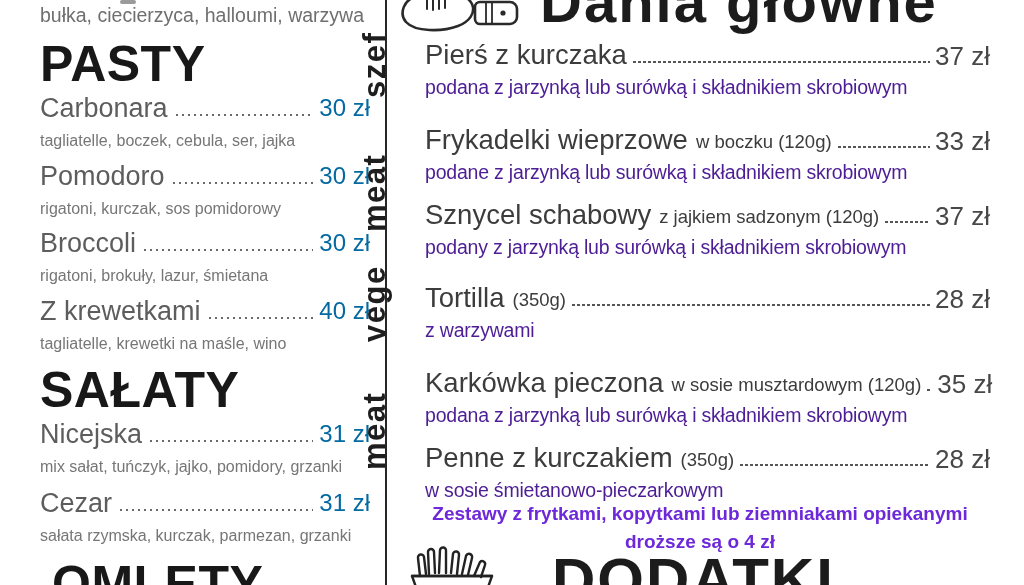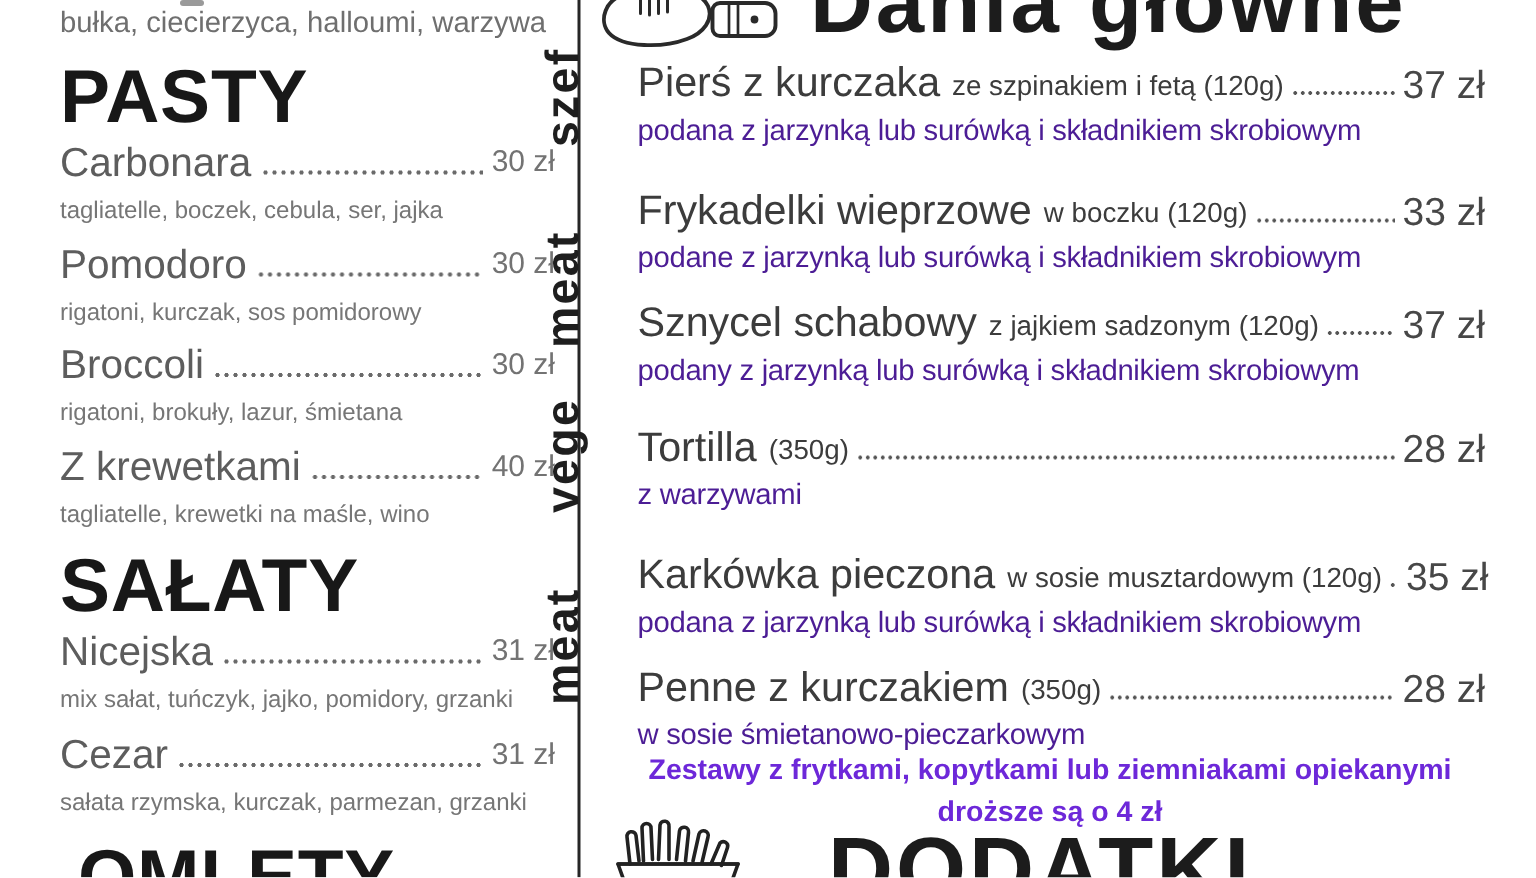--- a/index.html
+++ b/index.html
@@ -15,21 +15,21 @@
   .left-col{position:absolute; left:40px; top:0; width:330px; height:585px;}
   .right-col{position:absolute; left:425px; top:0; width:565px; height:585px;}
   .abs{position:absolute; left:0; right:0;}
 
   
   .frag{position:absolute; left:80px; top:0; width:16px; height:4px; background:#9a9a9a; border-radius:2px;}
   .l-topdesc{font-size:19.5px; color:#6f6f6f;}
   .big-title{font-size:50px; font-weight:800; letter-spacing:.5px; color:#181818; line-height:56px; white-space:nowrap;}
   .l-row{display:flex; align-items:flex-end;}
   .l-name{font-size:27px; line-height:32px; color:#5d5d5d; white-space:nowrap;}
-  .l-price{font-size:20px; line-height:32px; color:#737373; white-space:nowrap;text-align:center;}
+  .l-price{font-size:24px; line-height:32px; color:#0369a1; white-space:nowrap;text-align:center;}
   .leader{flex:1 1 auto; min-width:8px; height:4px; margin:0 6px 7px 6px;
     background-image:radial-gradient(circle, #6a6a6a 1.3px, rgba(0,0,0,0) 1.5px);
     background-size:6px 4px; background-repeat:repeat-x; background-position:0 50%;}
   .l-desc{font-size:16px; line-height:22px; color:#767676; margin-top:6px; white-space:nowrap;}
   .partial-heading{position:absolute; left:0; top:558px; height:27px; overflow:hidden; width:330px;margin-left:12px;}
   .partial-heading span{display:block; margin-top:-2px;}
 
   
   .header-title{position:absolute; left:540px; top:-27px; font-size:58px; font-weight:800;
     letter-spacing:2px; color:#1c1c1c; line-height:1; white-space:nowrap;}
@@ -142,21 +142,20 @@
   <div class="vlabel" style="left:391px; top:66px;">szef</div>
   <div class="vlabel" style="left:391px; top:200px;">meat</div>
   <div class="vlabel" style="left:391px; top:310px;">vege</div>
   <div class="vlabel" style="left:391px; top:438px;">meat</div>
 
   <div class="right-col">
 
     <div class="r-item" style="top:38px;">
       <div class="r-row">
         <span class="r-name">Pierś z kurczaka</span>
-        <span class="r-details">ze szpinakiem i fetą (120g)</span>
         <span class="r-leader"></span>
         <span class="r-price">37 zł</span>
       </div>
       <div class="r-desc">podana z jarzynką lub surówką i składnikiem skrobiowym</div>
     </div>
 
     <div class="r-item" style="top:123px;">
       <div class="r-row">
         <span class="r-name">Frykadelki wieprzowe</span>
         <span class="r-details">w boczku (120g)</span>

